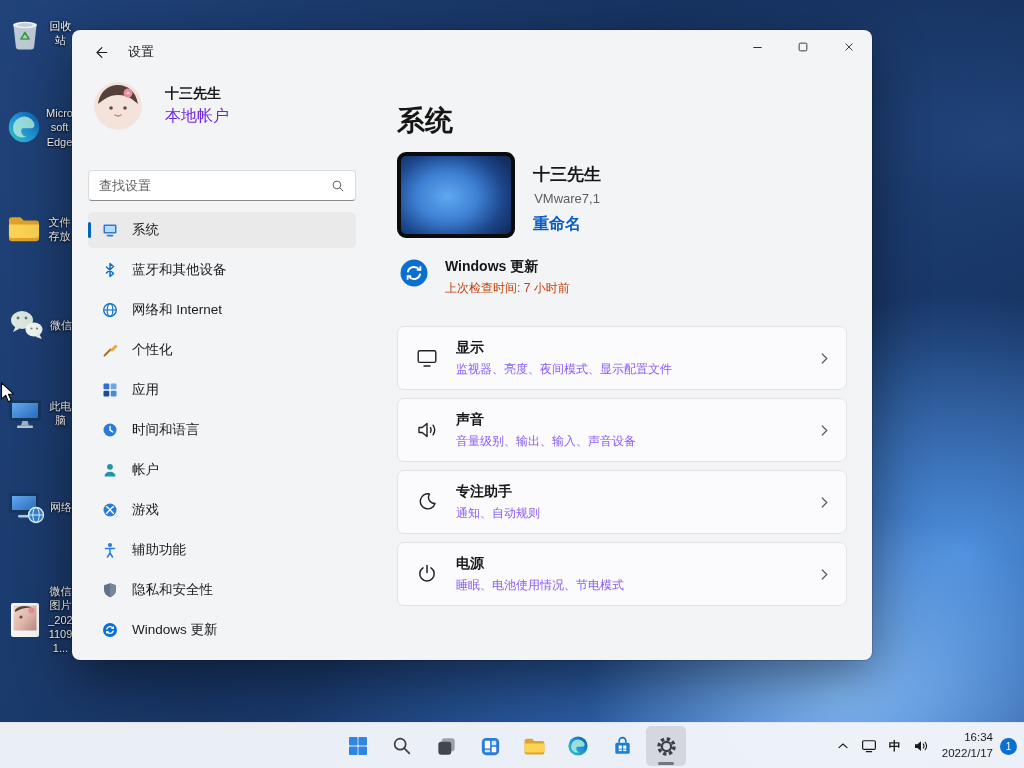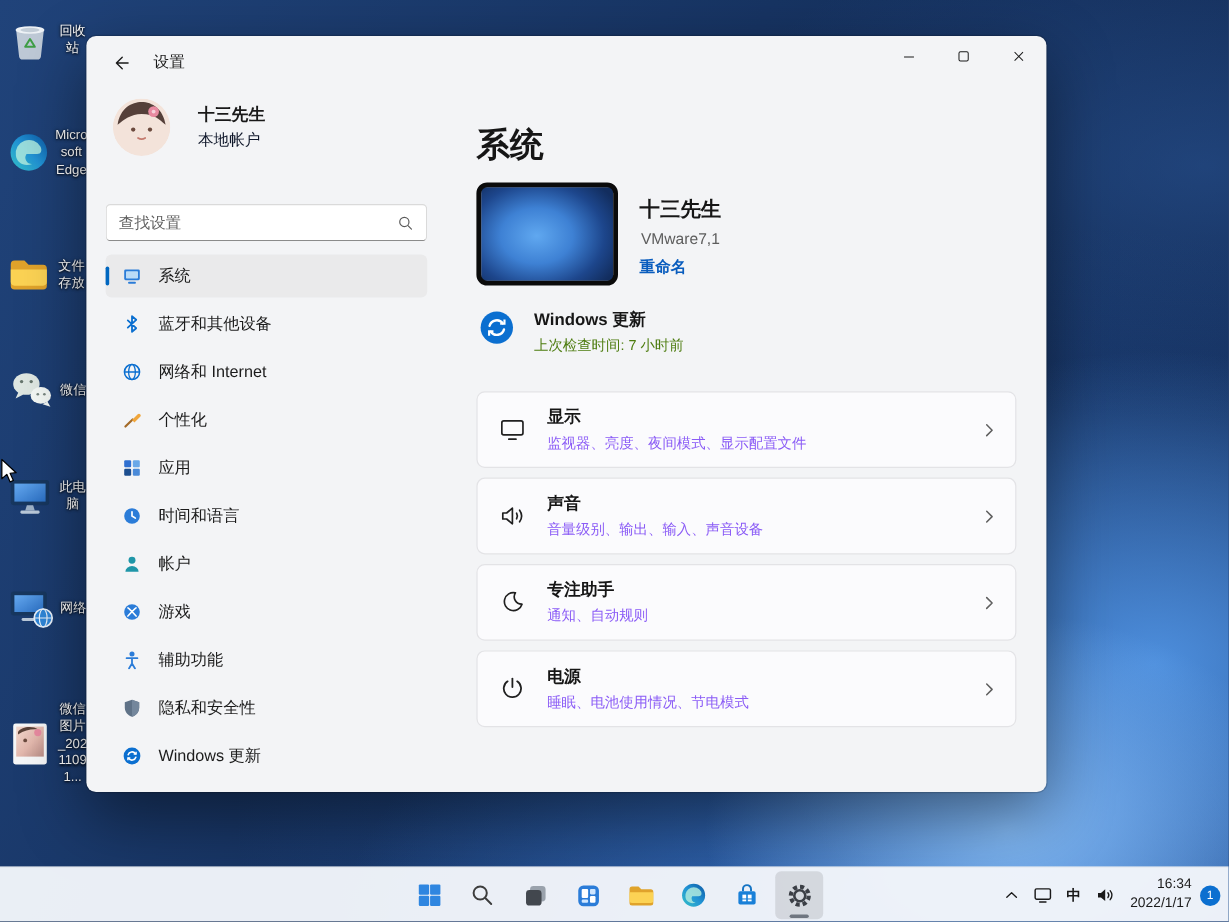--- a/index.html
+++ b/index.html
@@ -26,46 +26,46 @@
   .titlebar { position:absolute; left:0; top:0; right:0; height:44px; display:flex; align-items:center; }
   .back-btn { width:34px; height:30px; margin-left:12px; display:flex; align-items:center; justify-content:center; border-radius:4px; }
   .win-title { font-size:13px; color:#1a1a1a; margin-left:10px; }
   .win-controls { position:absolute; right:0; top:0; display:flex; }
   .wc { width:46px; height:34px; display:flex; align-items:center; justify-content:center; }
 
   .user { position:absolute; left:22px; top:52px; display:flex; align-items:center; }
   .avatar { width:48px; height:48px; border-radius:50%; overflow:hidden; flex:0 0 48px; }
   .user-text { margin-left:23px; }
   .user-name { font-size:14px; font-weight:700; color:#191919; }
-  .user-type { font-size:13px; color:#0f172a; margin-top:3px; }
+  .user-type { font-size:16px; color:#6d28d9; margin-top:3px; }
 
   .search { position:absolute; left:16px; top:140px; width:268px; height:31px; background:#fff; border:1px solid #dadada; border-bottom:1px solid #8b8b8b; border-radius:4px; display:flex; align-items:center; padding:0 10px; }
   .search input { border:none; outline:none; flex:1; font-size:13px; color:#333; background:transparent; font-family:inherit; }
   .search input::placeholder { color:#616161; }
 
   .nav { position:absolute; left:16px; top:182px; width:268px; }
   .nav-item { height:36px; margin-bottom:4px; display:flex; align-items:center; padding:0 14px; border-radius:5px; font-size:13.5px; color:#1b1b1b; position:relative; }
   .nav-item.selected { background:#eaeaeb; }
   .nav-item.selected::before { content:""; position:absolute; left:0; top:10px; width:3px; height:16px; border-radius:2px; background:#0067c0; }
   .nav-ic { width:16px; height:16px; margin-right:14px; flex:0 0 16px; display:flex; align-items:center; justify-content:center; }
   .nav-label { white-space:nowrap; }
 
   .main-title { position:absolute; left:325px; top:72px; font-size:28px; font-weight:600; color:#161616; }
   .device { position:absolute; left:325px; top:122px; display:flex; }
   .thumb { width:118px; height:86px; border:4px solid #0b0b0b; border-radius:9px;
            background: radial-gradient(75px 58px at 42% 52%, #60a8f0 0%, #3e81d4 40%, #1d468c 75%, #122d5e 100%); }
   .device-info { margin-left:18px; padding-top:11px; }
   .device-name { font-size:17px; font-weight:600; color:#161616; }
   .device-model { font-size:13px; color:#5d5d5d; margin-top:5px;text-align:center; }
-  .device-rename { font-size:13px; color:#0a5dbe; font-weight:600; margin-top:8px; cursor:pointer; }
+  .device-rename { font-size:16px; color:#0a5dbe; font-weight:600; margin-top:8px; cursor:pointer; }
 
   .update-row { position:absolute; left:327px; top:228px; display:flex; align-items:flex-start; }
   .update-text { margin-left:16px; }
   .update-title { font-size:14px; font-weight:600; color:#161616; }
-  .update-sub { font-size:12px; color:#4d7c0f; margin-top:4px; }
+  .update-sub { font-size:12px; color:#c2410c; margin-top:4px; }
 
   .cards { position:absolute; left:325px; top:296px; width:450px; }
   .card { height:64px; background:#fbfbfd; border:1px solid #e3e3e6; border-radius:7px; margin-bottom:8px; display:flex; align-items:center; padding:0 14px 0 18px; }
   .card-ic { width:22px; height:22px; margin-right:18px; flex:0 0 22px; display:flex; align-items:center; justify-content:center; }
   .card-text { flex:1; }
   .card-title { font-size:14px; font-weight:600; color:#161616; }
   .card-sub { font-size:12px; color:#8b5cf6; margin-top:4px; }
   .chev { width:16px; height:16px; display:flex; align-items:center; justify-content:center; }
 
   

